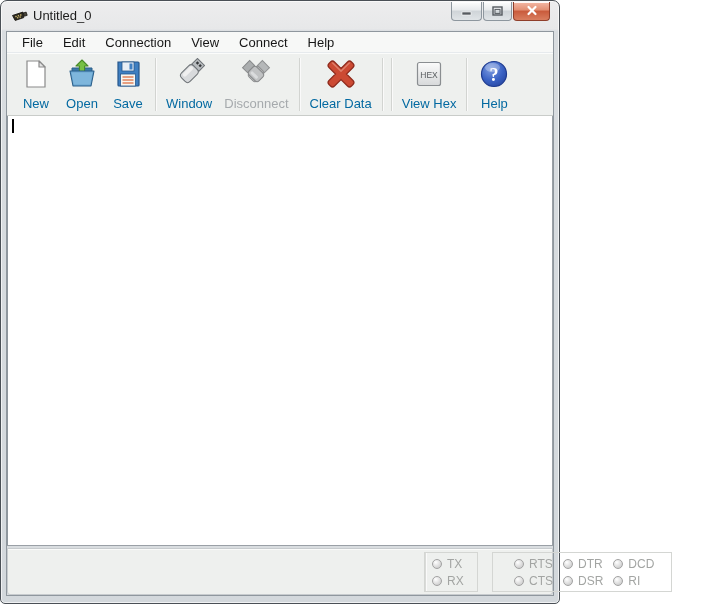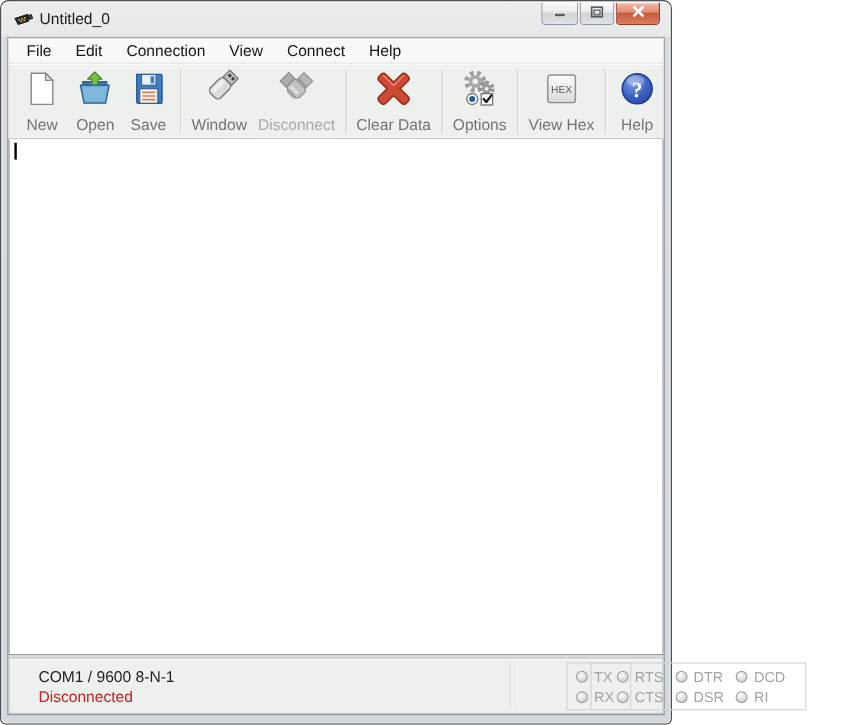--- a/index.html
+++ b/index.html
@@ -49,21 +49,21 @@
   .toolbar{
     height:63px; background:#eef0ee; border-bottom:1px solid #c9ccc9;
     box-shadow:inset 0 1px 0 #fbfcfb;
     display:flex; align-items:flex-start; padding:4px 0 0 6px; flex:0 0 auto;
   }
   .tb-item{
     min-width:40px; padding:0 6px; display:flex; flex-direction:column;
     align-items:center; gap:5px; cursor:default;
   }
   .tb-icon{ width:34px; height:34px; display:flex; align-items:center; justify-content:center; }
-  .tb-label{ font-size:13px; color:#737373; white-space:nowrap; }
+  .tb-label{ font-size:13px; color:#0369a1; white-space:nowrap; }
   .tb-item.disabled .tb-label{ color:#a6aaad;text-align:right; }
   .tb-item.disabled .tb-icon{ opacity:.8; }
   .tb-sep{ width:1px; align-self:stretch; margin:1px 4px 4px 4px;
            background:#d2d4d1; box-shadow:1px 0 0 #fafafa; }
 
   .terminal{
     flex:1 1 auto; margin:0; background:#ffffff;
     border:1px solid #9aa0a6; border-left-color:#8f979e; border-top:none;
     position:relative;
   }
@@ -75,21 +75,21 @@
     background:#eef0ee; border:1px solid #c7cbce; border-radius:0 0 3px 3px;
     box-shadow:inset 0 1px 0 #fafbfa;
   }
   .status-text{ position:absolute; left:24px; top:6px; }
   .status-line1{ font-size:13px; color:#1d1d1d; line-height:17px; }
   .status-line2{ font-size:13px; color:#c32222; line-height:17px; }
   .status-sep{ position:absolute; left:417px; top:3px; bottom:3px; width:1px;
                background:#d9dbd8; box-shadow:1px 0 0 #fafafa; }
   .led-box{ position:absolute; top:3px; height:40px; border:1px solid #d4d6d3;
             display:flex; align-items:center; }
-  .led-box.box-txrx{ left:464px; width:54px; padding-left:7px; }
+  .led-box.box-txrx{ left:416px; width:54px; padding-left:7px; }
   .led-box.box-signals{ left:484px; width:180px; padding-left:21px; gap:10px; }
   .led-col{ display:flex; flex-direction:column; gap:4px; }
   .led-row{ display:flex; align-items:center; gap:5px; height:13px; }
   .led{
     width:10px; height:10px; border-radius:50%;
     background:radial-gradient(circle at 35% 30%, #ffffff 0%, #dddddd 55%, #c2c2c2 100%);
     border:1px solid #a2a2a2;
   }
   .led-label{ font-size:12px; color:#a3a5a3; }
 </style>
@@ -233,37 +233,20 @@
           <svg width="32" height="32" viewBox="0 0 32 32">
             <path d="M16 10.5 L22.5 4 Q24.5 2 26.5 4 L28 5.5 Q30 7.5 28 9.5 L21.5 16 L28 22.5 Q30 24.5 28 26.5 L26.5 28 Q24.5 30 22.5 28 L16 21.5 L9.5 28 Q7.5 30 5.5 28 L4 26.5 Q2 24.5 4 22.5 L10.5 16 L4 9.5 Q2 7.5 4 5.5 L5.5 4 Q7.5 2 9.5 4 Z" fill="#cc4a33" stroke="#8e2a1c" stroke-width="1.2"></path>
             <path d="M16 12 L23.5 4.7 Q24.5 3.8 25.6 4.7 L16 14.2 L6.4 4.7 Q7.5 3.8 8.5 4.7 Z" fill="#e28a76" opacity="0.8"></path>
           </svg>
         </span>
         <span class="tb-label">Clear Data</span>
       </div>
 
       <div class="tb-sep"></div>
 
-      <div class="tb-item">
-        <span class="tb-icon">
-          <svg width="32" height="32" viewBox="0 0 32 32">
-            <circle cx="12" cy="10" r="7" fill="none" stroke="#9c9ea0" stroke-width="4.4" stroke-dasharray="3 2.7"></circle>
-            <circle cx="12" cy="10" r="5.2" fill="#a6a8aa"></circle>
-            <circle cx="12" cy="10" r="2.3" fill="#eef0ee"></circle>
-            <circle cx="21.5" cy="16" r="5" fill="none" stroke="#8f9193" stroke-width="3.4" stroke-dasharray="2.4 2.1"></circle>
-            <circle cx="21.5" cy="16" r="3.8" fill="#98999b"></circle>
-            <circle cx="21.5" cy="16" r="1.6" fill="#eef0ee"></circle>
-            <circle cx="9.5" cy="24.5" r="4.6" fill="#fdfdfd" stroke="#6f7478" stroke-width="1.1"></circle>
-            <circle cx="9.5" cy="24.5" r="2.5" fill="#1f5f9e"></circle>
-            <rect x="17" y="20" width="9.5" height="9.5" fill="#fdfdfd" stroke="#6f7478" stroke-width="1.1"></rect>
-            <path d="M19 24.5 L21.3 27 L25.5 21.5" fill="none" stroke="#141414" stroke-width="1.9" stroke-linecap="round" stroke-linejoin="round"></path>
-          </svg>
-        </span>
-        <span class="tb-label">Options</span>
-      </div>
 
       <div class="tb-sep"></div>
 
       <div class="tb-item">
         <span class="tb-icon">
           <svg width="32" height="32" viewBox="0 0 32 32">
             <defs>
               <linearGradient id="hexg" x1="0" y1="0" x2="0" y2="1">
                 <stop offset="0" stop-color="#fbfbfb"></stop>
                   <stop offset="1" stop-color="#d7d9da"></stop>
@@ -297,24 +280,20 @@
       </div>
 
     </div>
 
     <div class="terminal">
       <div class="caret"></div>
       <span></span>
     </div>
 
     <div class="statusbar">
-      <div class="status-text">
-        <div class="status-line1">COM1 / 9600 8-N-1</div>
-        <div class="status-line2">Disconnected</div>
-      </div>
 
       <div class="status-sep"></div>
 
       <div class="led-box box-txrx">
         <div class="led-col">
           <div class="led-row">
             <span class="led"></span>
             <span class="led-label">TX</span>
           </div>
           <div class="led-row">

